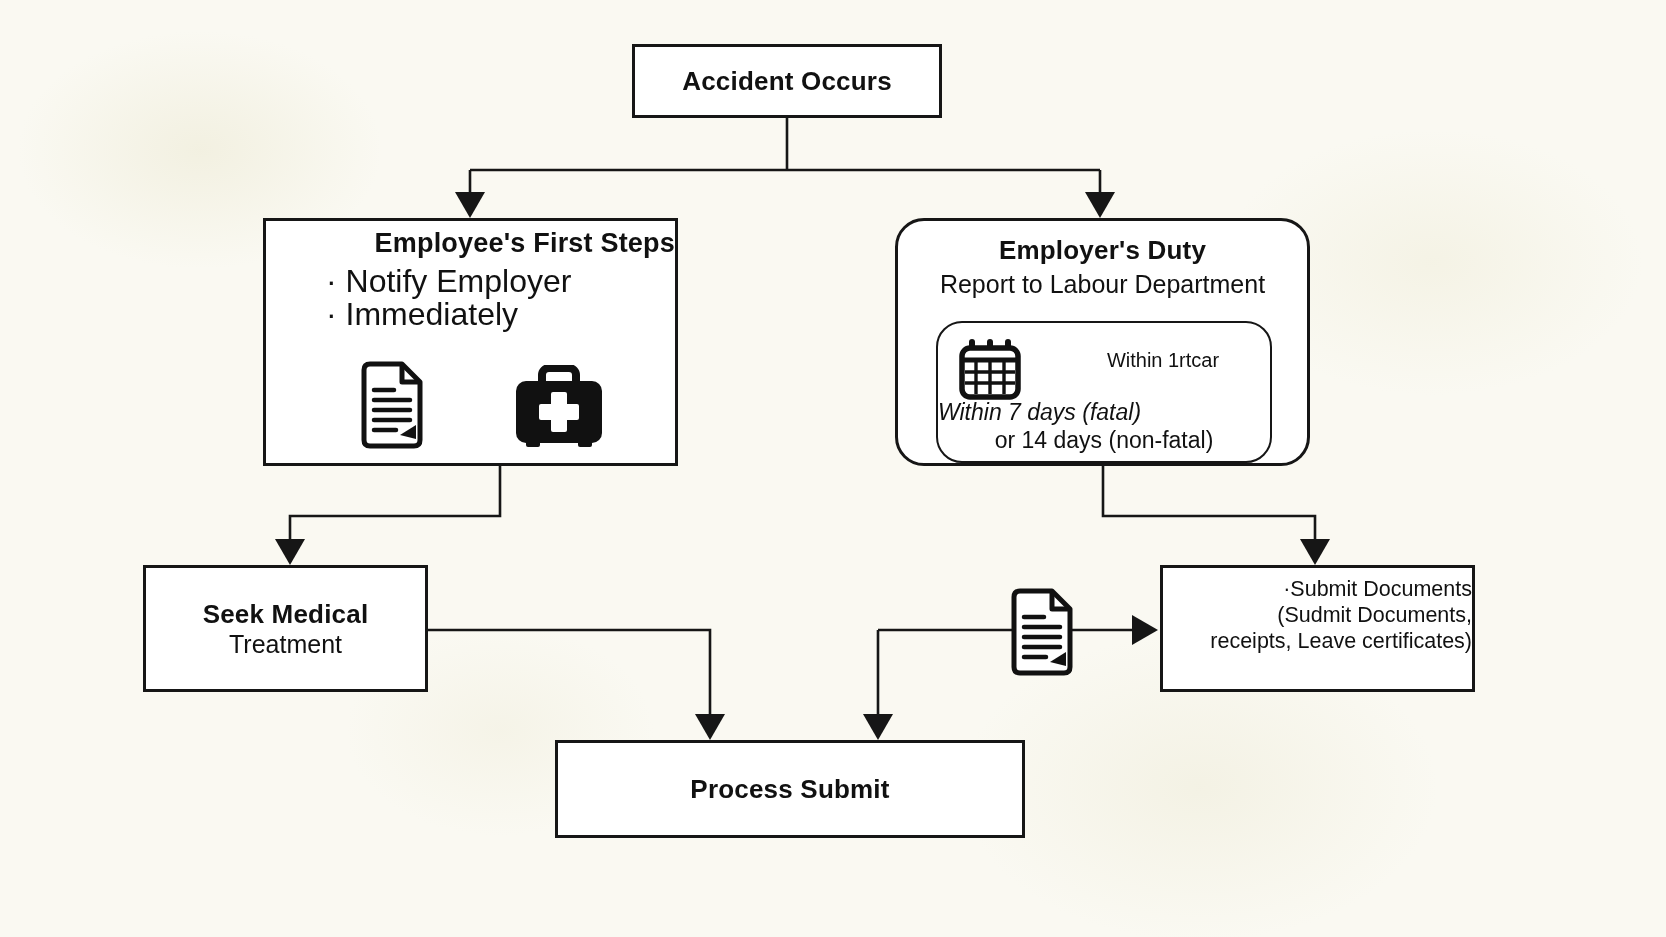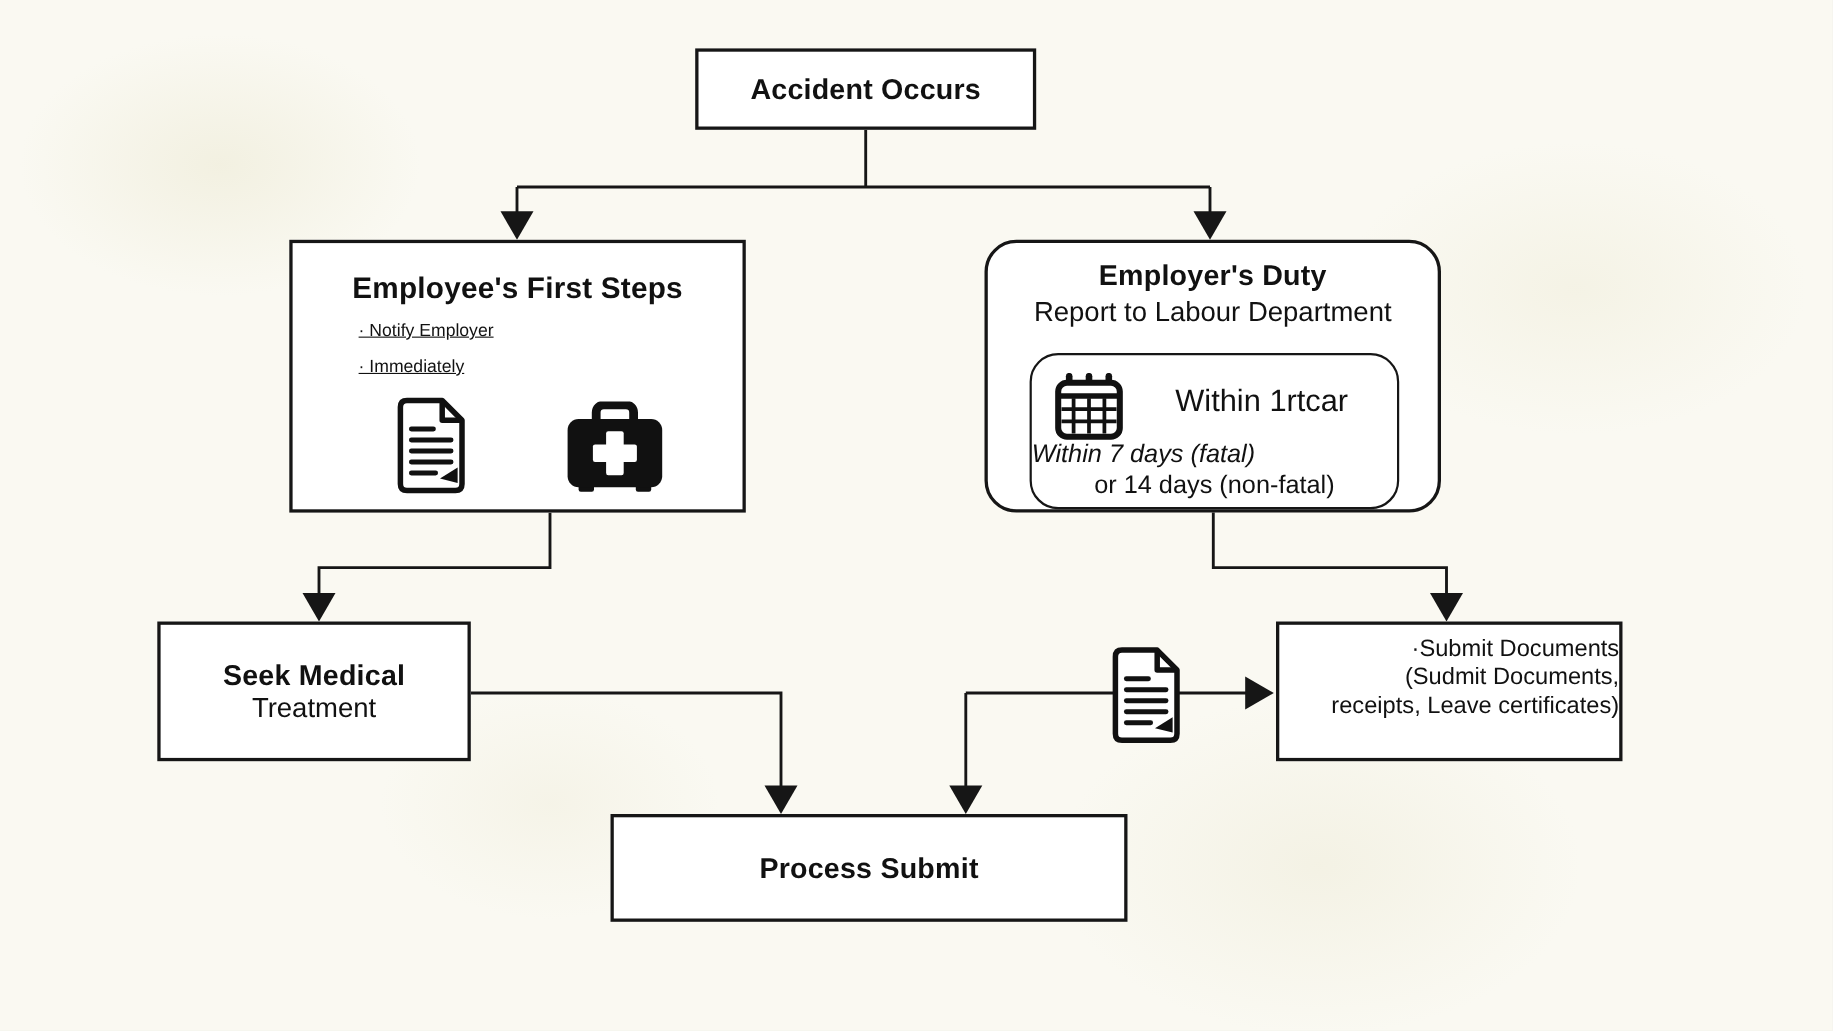--- a/index.html
+++ b/index.html
@@ -31,36 +31,36 @@
   }
   .center-flex{display:flex;flex-direction:column;align-items:center;justify-content:center;}
   .node-title{font-weight:bold;font-size:26px;letter-spacing:.2px;text-align:center;}
   .node-sub{font-size:25px;text-align:center;}
 
   
   .n-accident{left:632px;top:44px;width:310px;height:74px;}
 
   
   .n-efs{left:263px;top:218px;width:415px;height:248px;}
-  .n-efs .node-title{margin-top:26px;font-size:27px;}
-  .efs-bullets{margin:6px 0 0 60px;font-size:16px;line-height:33px;text-decoration:underline;}
+  .n-efs .node-title{margin-top:7px;font-size:27px;text-align:right;}
+  .efs-bullets{margin:6px 0 0 60px;font-size:32px;line-height:33px;}
   .efs-icons{position:absolute;left:0;top:138px;width:100%;height:100px;}
   .efs-doc{position:absolute;left:92px;top:0;}
   .efs-kit{position:absolute;left:248px;top:6px;}
 
   
   .n-ed{left:895px;top:218px;width:415px;height:248px;border-radius:29px;}
   .n-ed .node-title{margin-top:14px;}
   .n-ed .node-sub{margin-top:4px;}
   .ed-inner{
     position:absolute;left:38px;top:100px;width:336px;height:142px;
     border:2.5px solid #161616;border-radius:26px;background:#fff;box-sizing:border-box;
   }
   .ed-cal{position:absolute;left:20px;top:16px;}
-  .ed-caption{position:absolute;left:94px;top:26px;width:230px;text-align:center;font-size:28px;}
+  .ed-caption{position:absolute;left:110px;top:26px;width:230px;text-align:center;font-size:20px;}
   .ed-line1{position:absolute;left:0;top:76px;width:100%;text-align:left;font-size:23px;font-style:italic;}
   .ed-line2{position:absolute;left:0;top:104px;width:100%;text-align:center;font-size:23px;}
 
   
   .n-sm{left:143px;top:565px;width:285px;height:127px;}
 
   
   .n-edu{left:1160px;top:565px;width:315px;height:127px;padding-top:8px;}
   .n-edu .node-title{font-size:26px;}
   .edu-line{text-align:right;font-size:21.5px;line-height:26px;}

